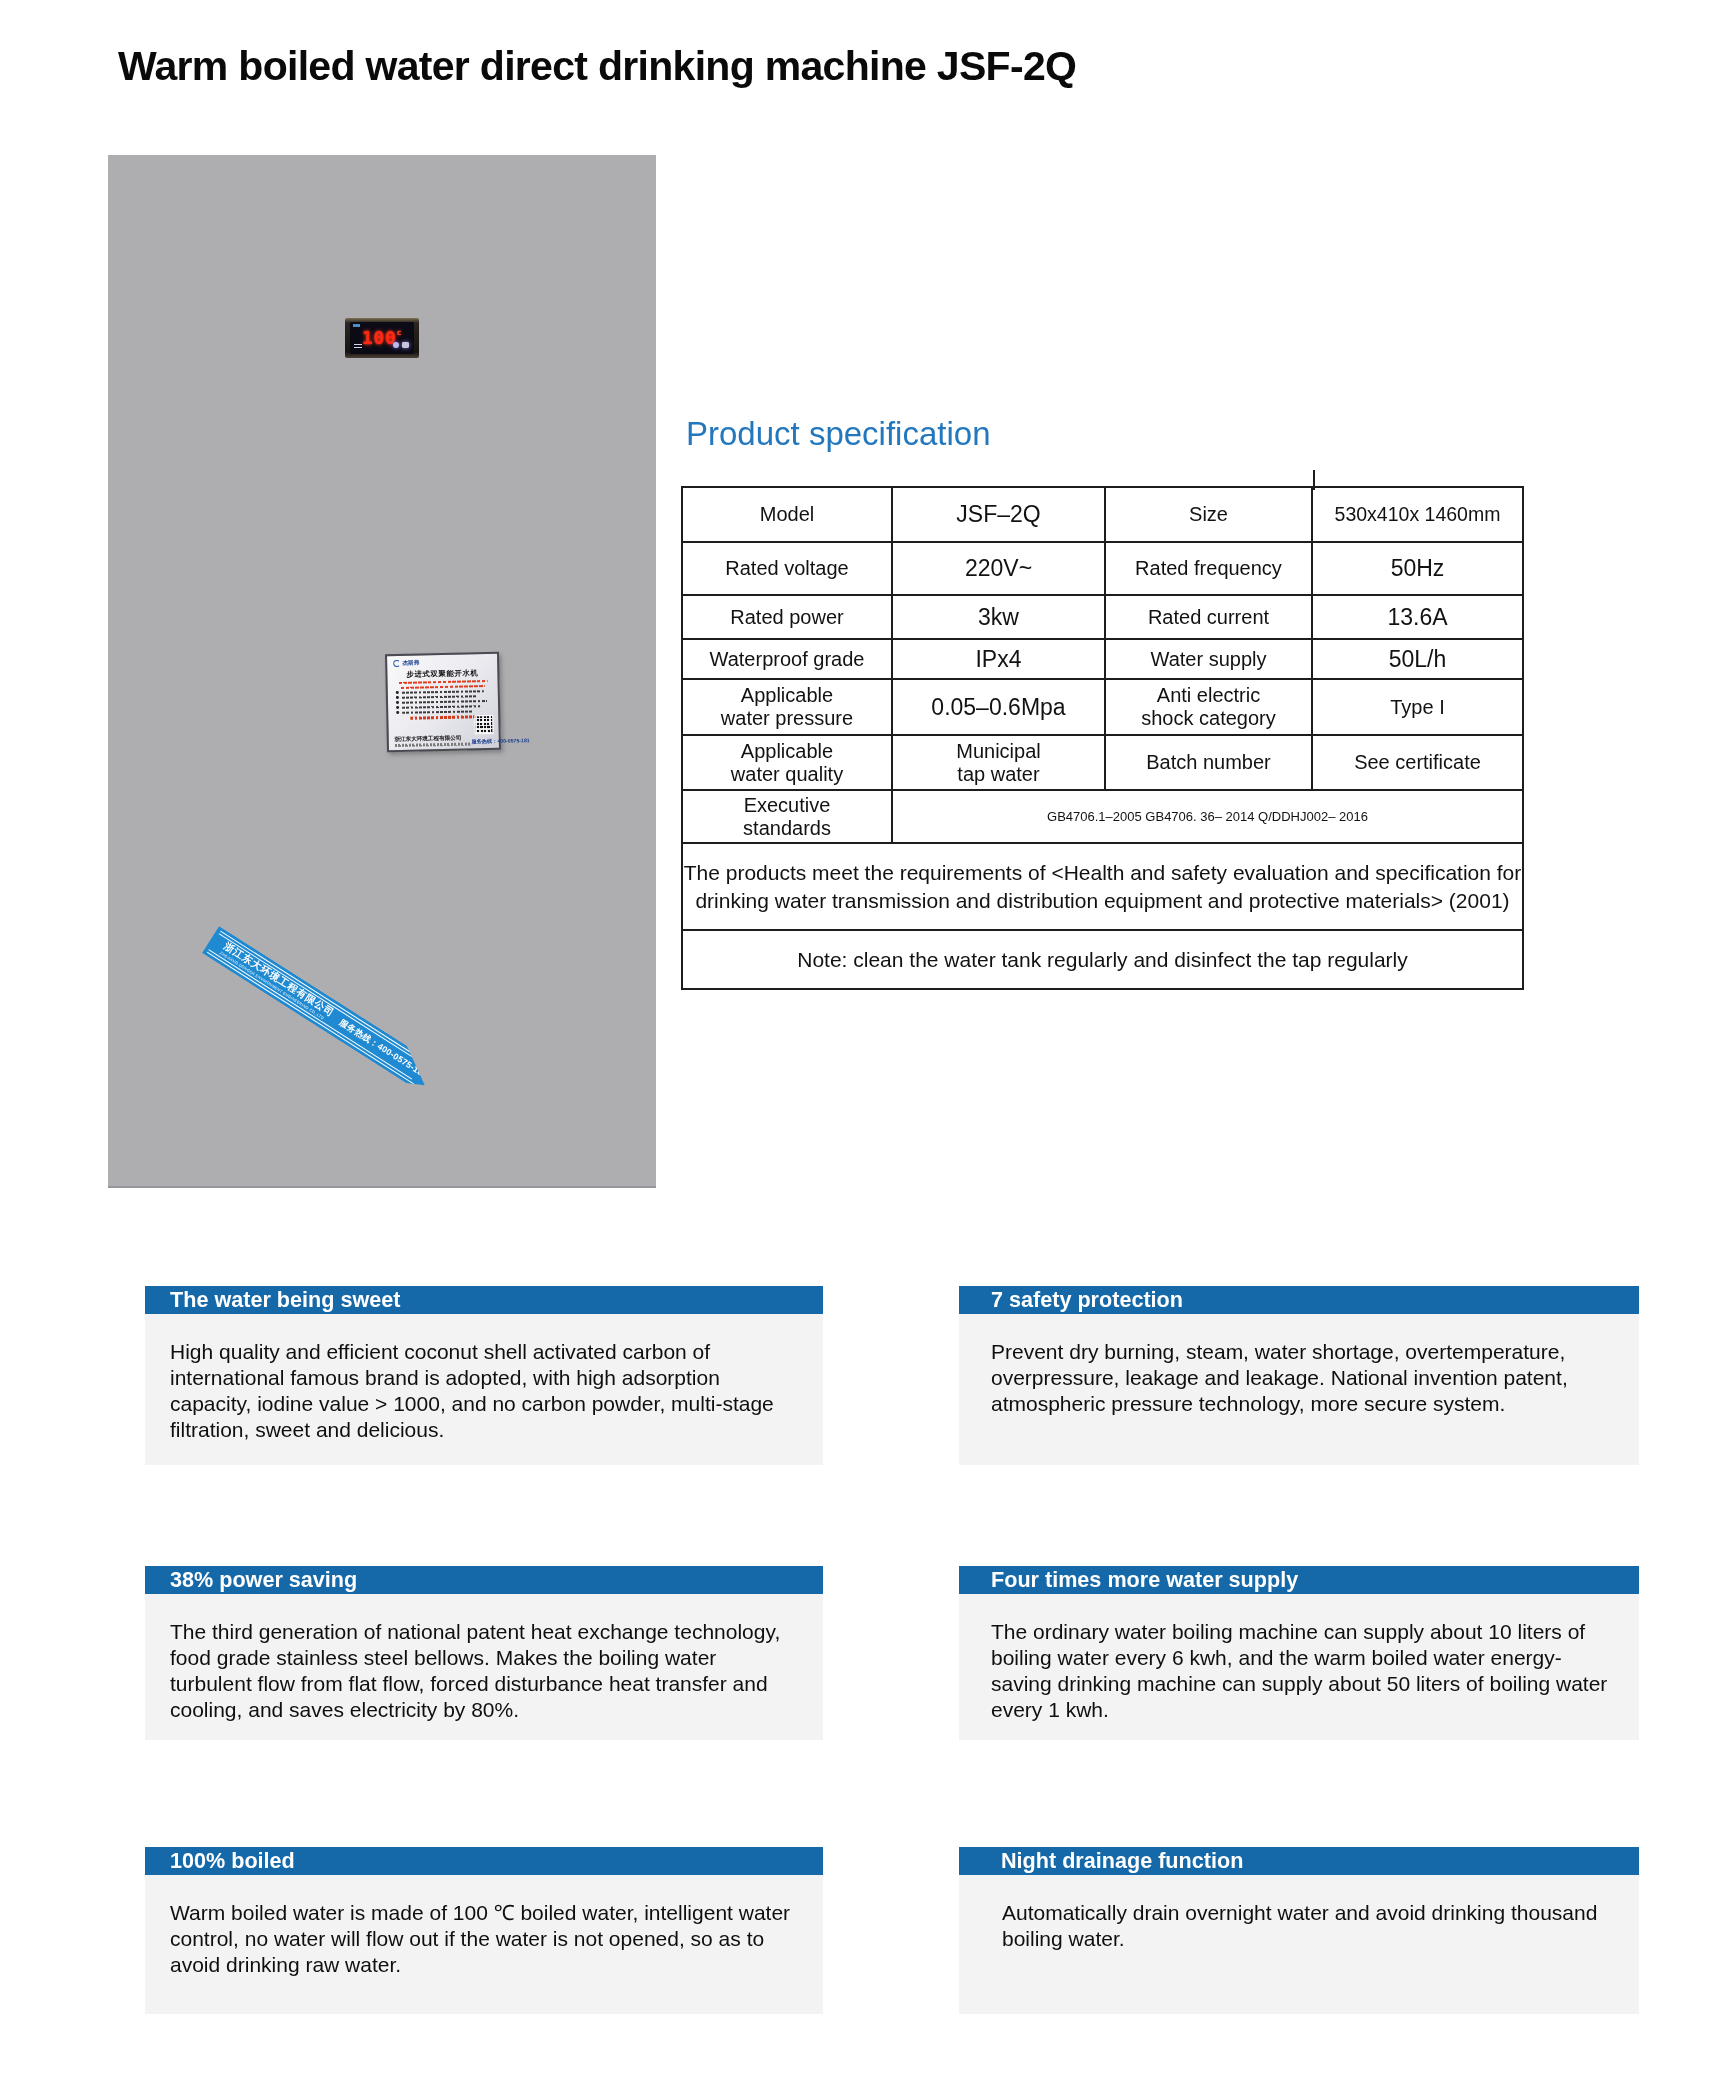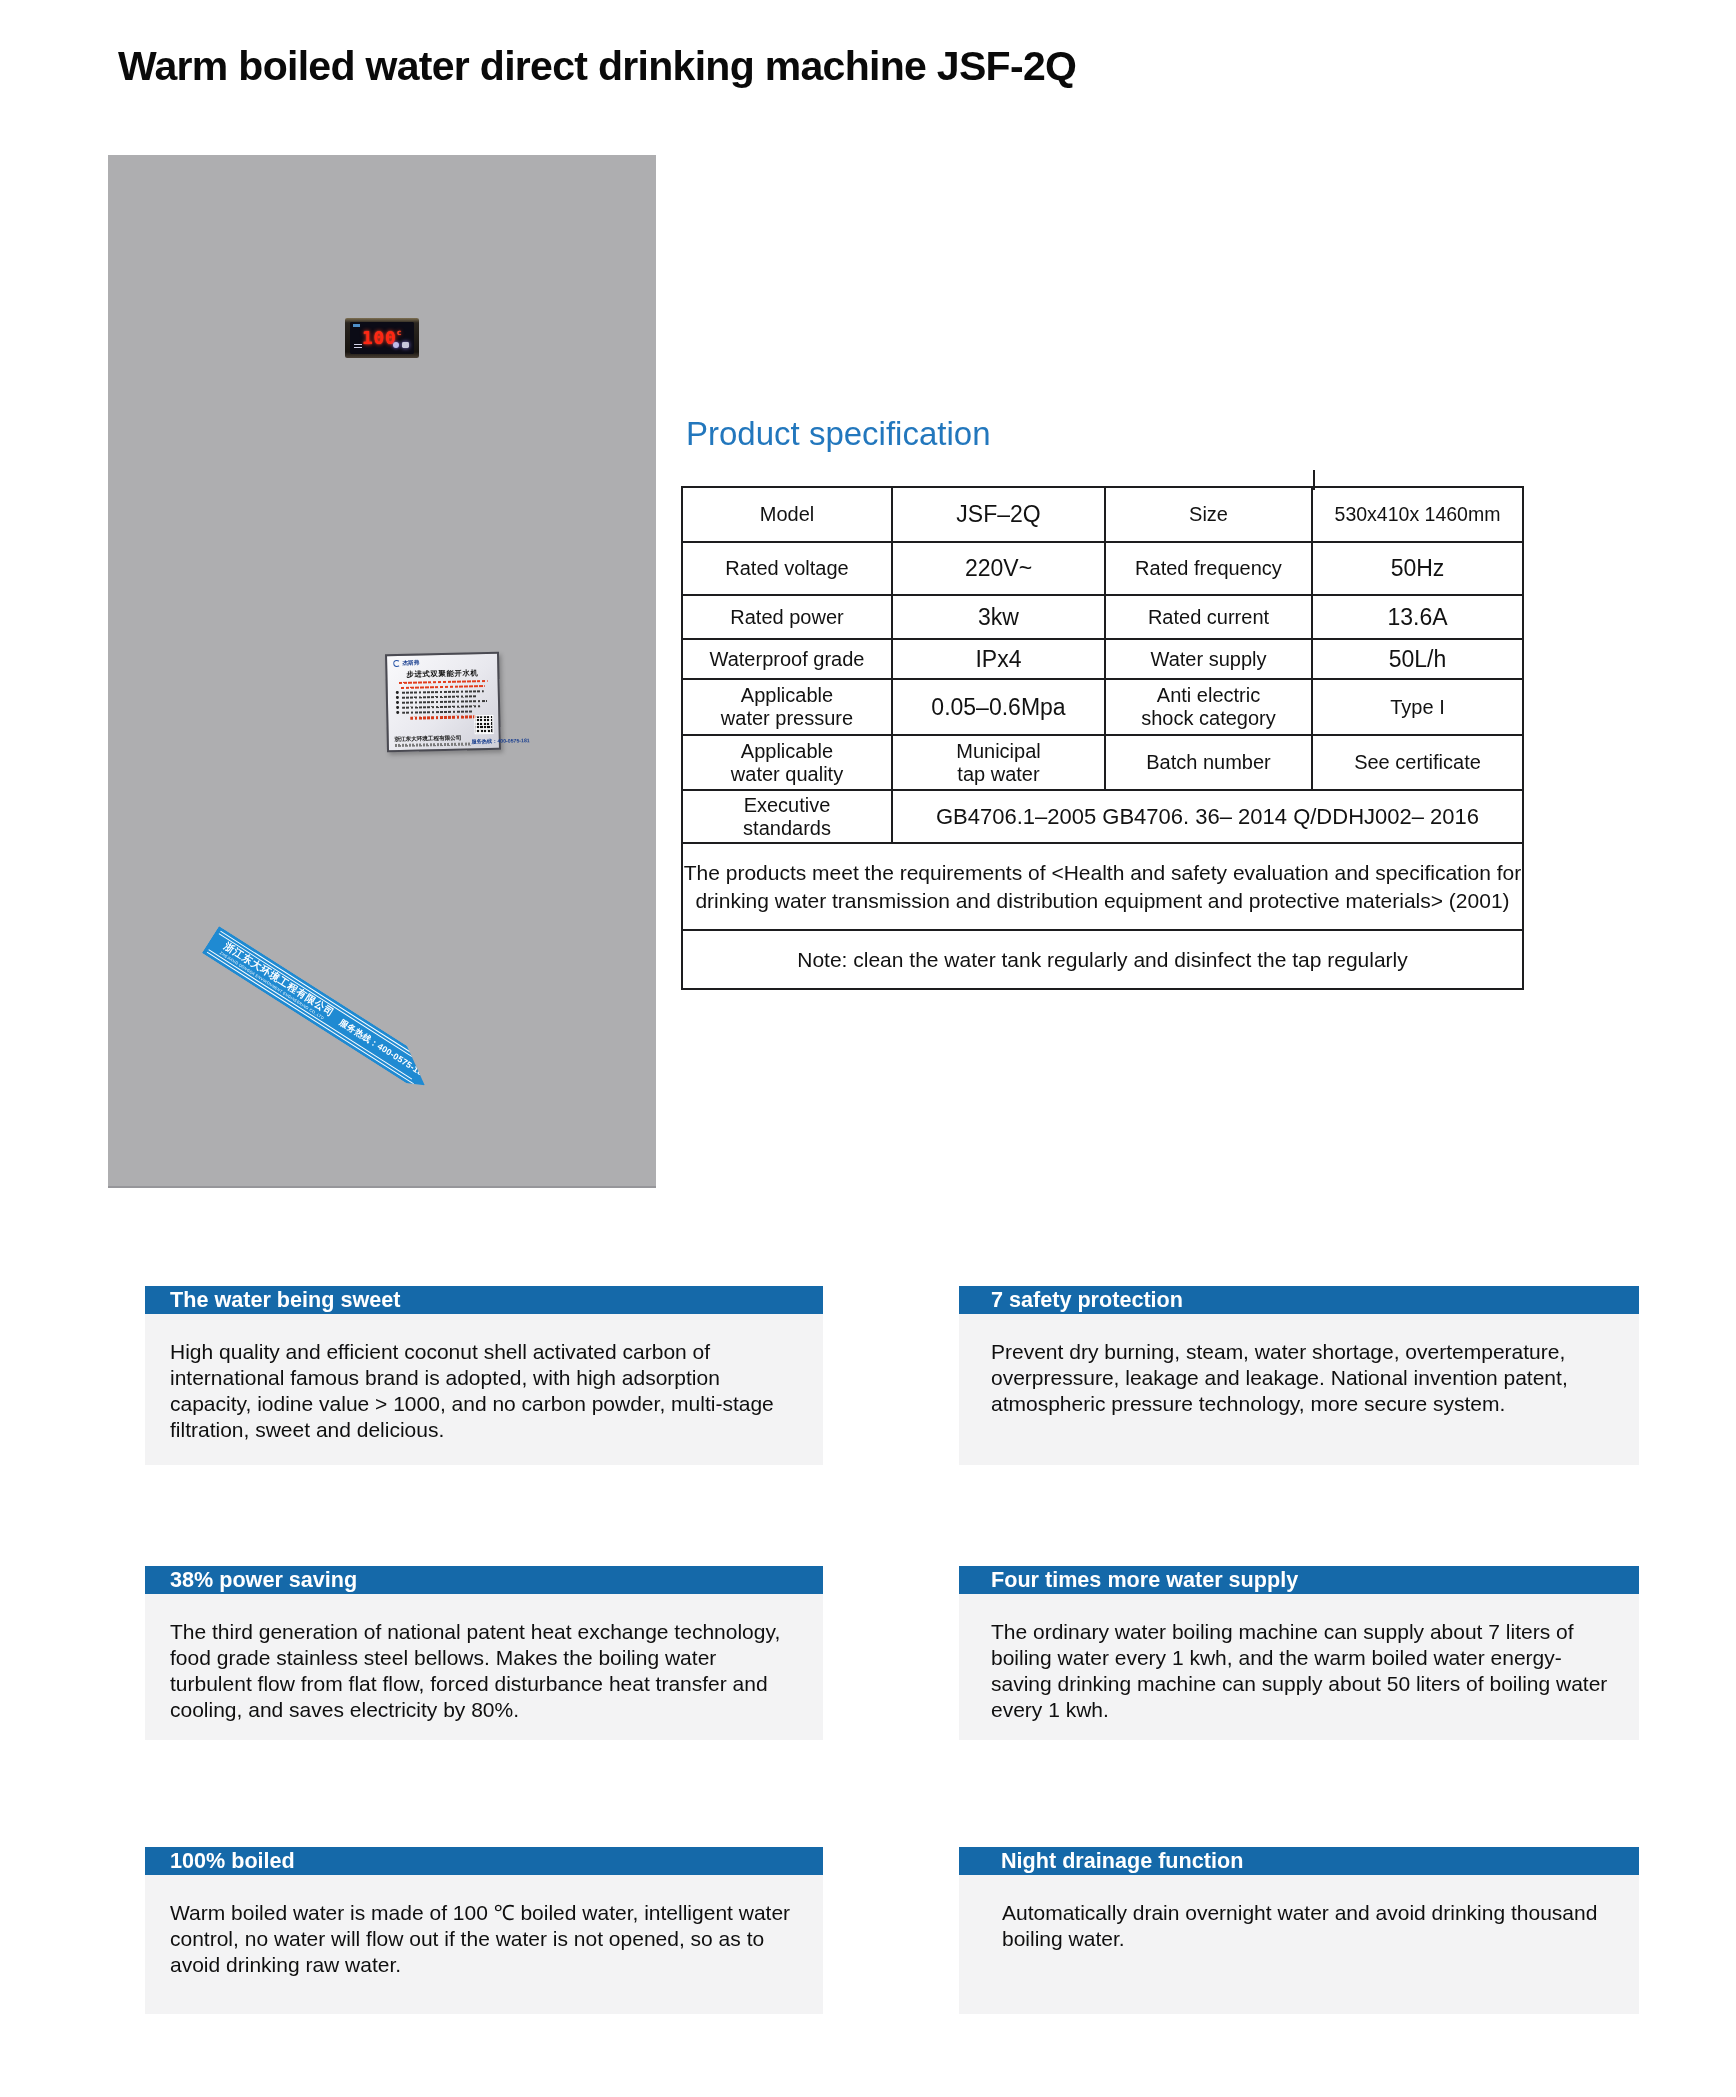--- a/index.html
+++ b/index.html
@@ -98,21 +98,21 @@
     border:2.1px solid #1d1d1f;text-align:center;vertical-align:middle;
     padding:0;color:#121212;white-space:pre-line;
   }
   td.lbl{font-size:20px;}
   td.val{font-size:23px;}
   td.val-sm{font-size:19.5px;}
   td.val-md{font-size:20px;}
   tr.r1{height:55px;} tr.r2{height:53px;} tr.r3{height:44px;} tr.r4{height:40px;}
   tr.r5{height:56px;} tr.r6{height:55px;} tr.r7{height:53px;}
   tr.r8{height:87px;} tr.r9{height:59px;}
-  td.standards-val{font-size:22px;text-align:left;padding-left:12.5px;}
+  td.standards-val{font-size:13px;text-align:left;padding-left:12.5px;}
   td.wide{font-size:21px;text-align:left;padding:9.8px 16.7px;line-height:28px;}
   
   .feature{position:absolute;}
   .feature-header{
     height:28px;background:#1569a9;color:#ffffff;font-weight:bold;font-size:21.6px;
     display:flex;align-items:center;padding-left:25px;box-sizing:border-box;
   }
   .feature-body{
     background:#f3f3f4;color:#0f0f0f;font-size:21px;line-height:26px;
     padding:25px 28px 0 25px;box-sizing:border-box;
@@ -261,21 +261,21 @@
   <div class="feature-header">
       <span>38% power saving</span>
     </div>
   <div class="feature-body" style="height:146px;">The third generation of national patent heat exchange technology, food grade stainless steel bellows. Makes the boiling water turbulent flow from flat flow, forced disturbance heat transfer and cooling, and saves electricity by 80%.</div>
 </div>
 
 <div class="feature rcol" style="left:959px;top:1566px;width:680px;">
   <div class="feature-header">
       <span>Four times more water supply</span>
     </div>
-  <div class="feature-body" style="height:146px;">The ordinary water boiling machine can supply about 7 liters of boiling water every 1 kwh, and the warm boiled water energy-saving drinking machine can supply about 50 liters of boiling water every 1 kwh.</div>
+  <div class="feature-body" style="height:146px;">The ordinary water boiling machine can supply about 10 liters of boiling water every 6 kwh, and the warm boiled water energy-saving drinking machine can supply about 50 liters of boiling water every 1 kwh.</div>
 </div>
 
 <div class="feature" style="left:145px;top:1847px;width:678px;">
   <div class="feature-header">
       <span>100% boiled</span>
     </div>
   <div class="feature-body" style="height:139px;">Warm boiled water is made of 100 ℃ boiled water, intelligent water control, no water will flow out if the water is not opened, so as to avoid drinking raw water.</div>
 </div>
 
 <div class="feature rcol f6" style="left:959px;top:1847px;width:680px;">

